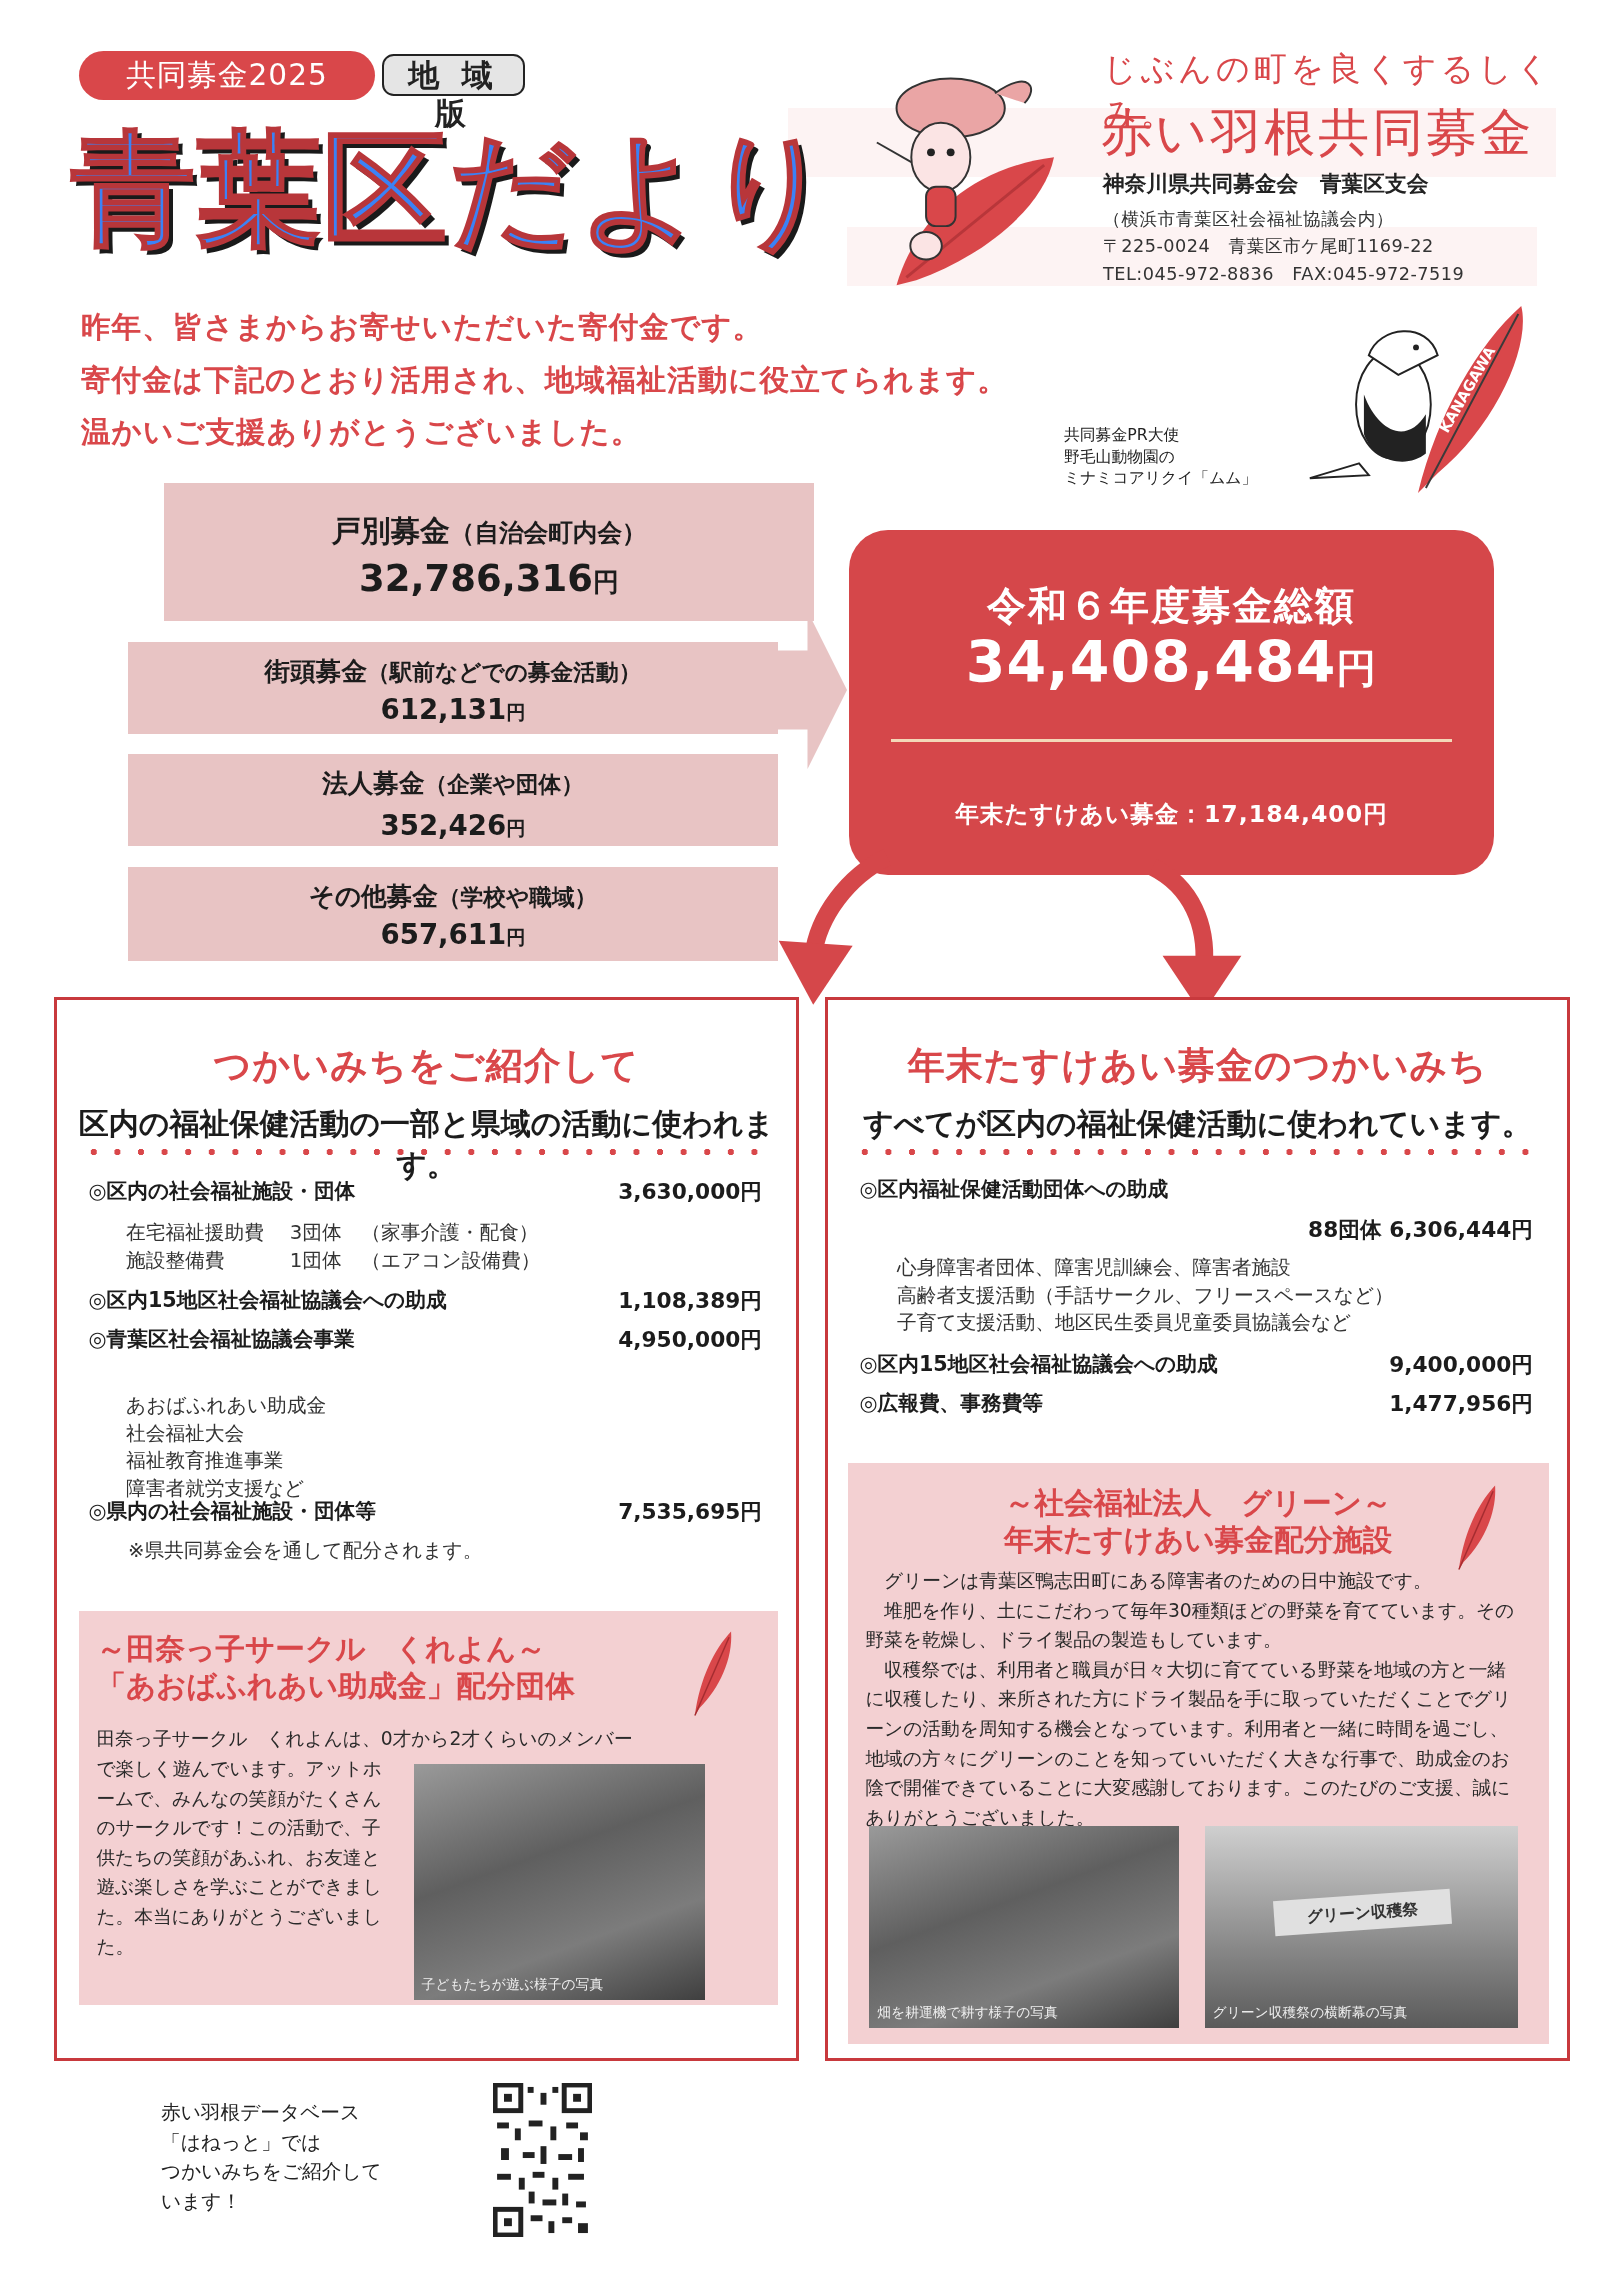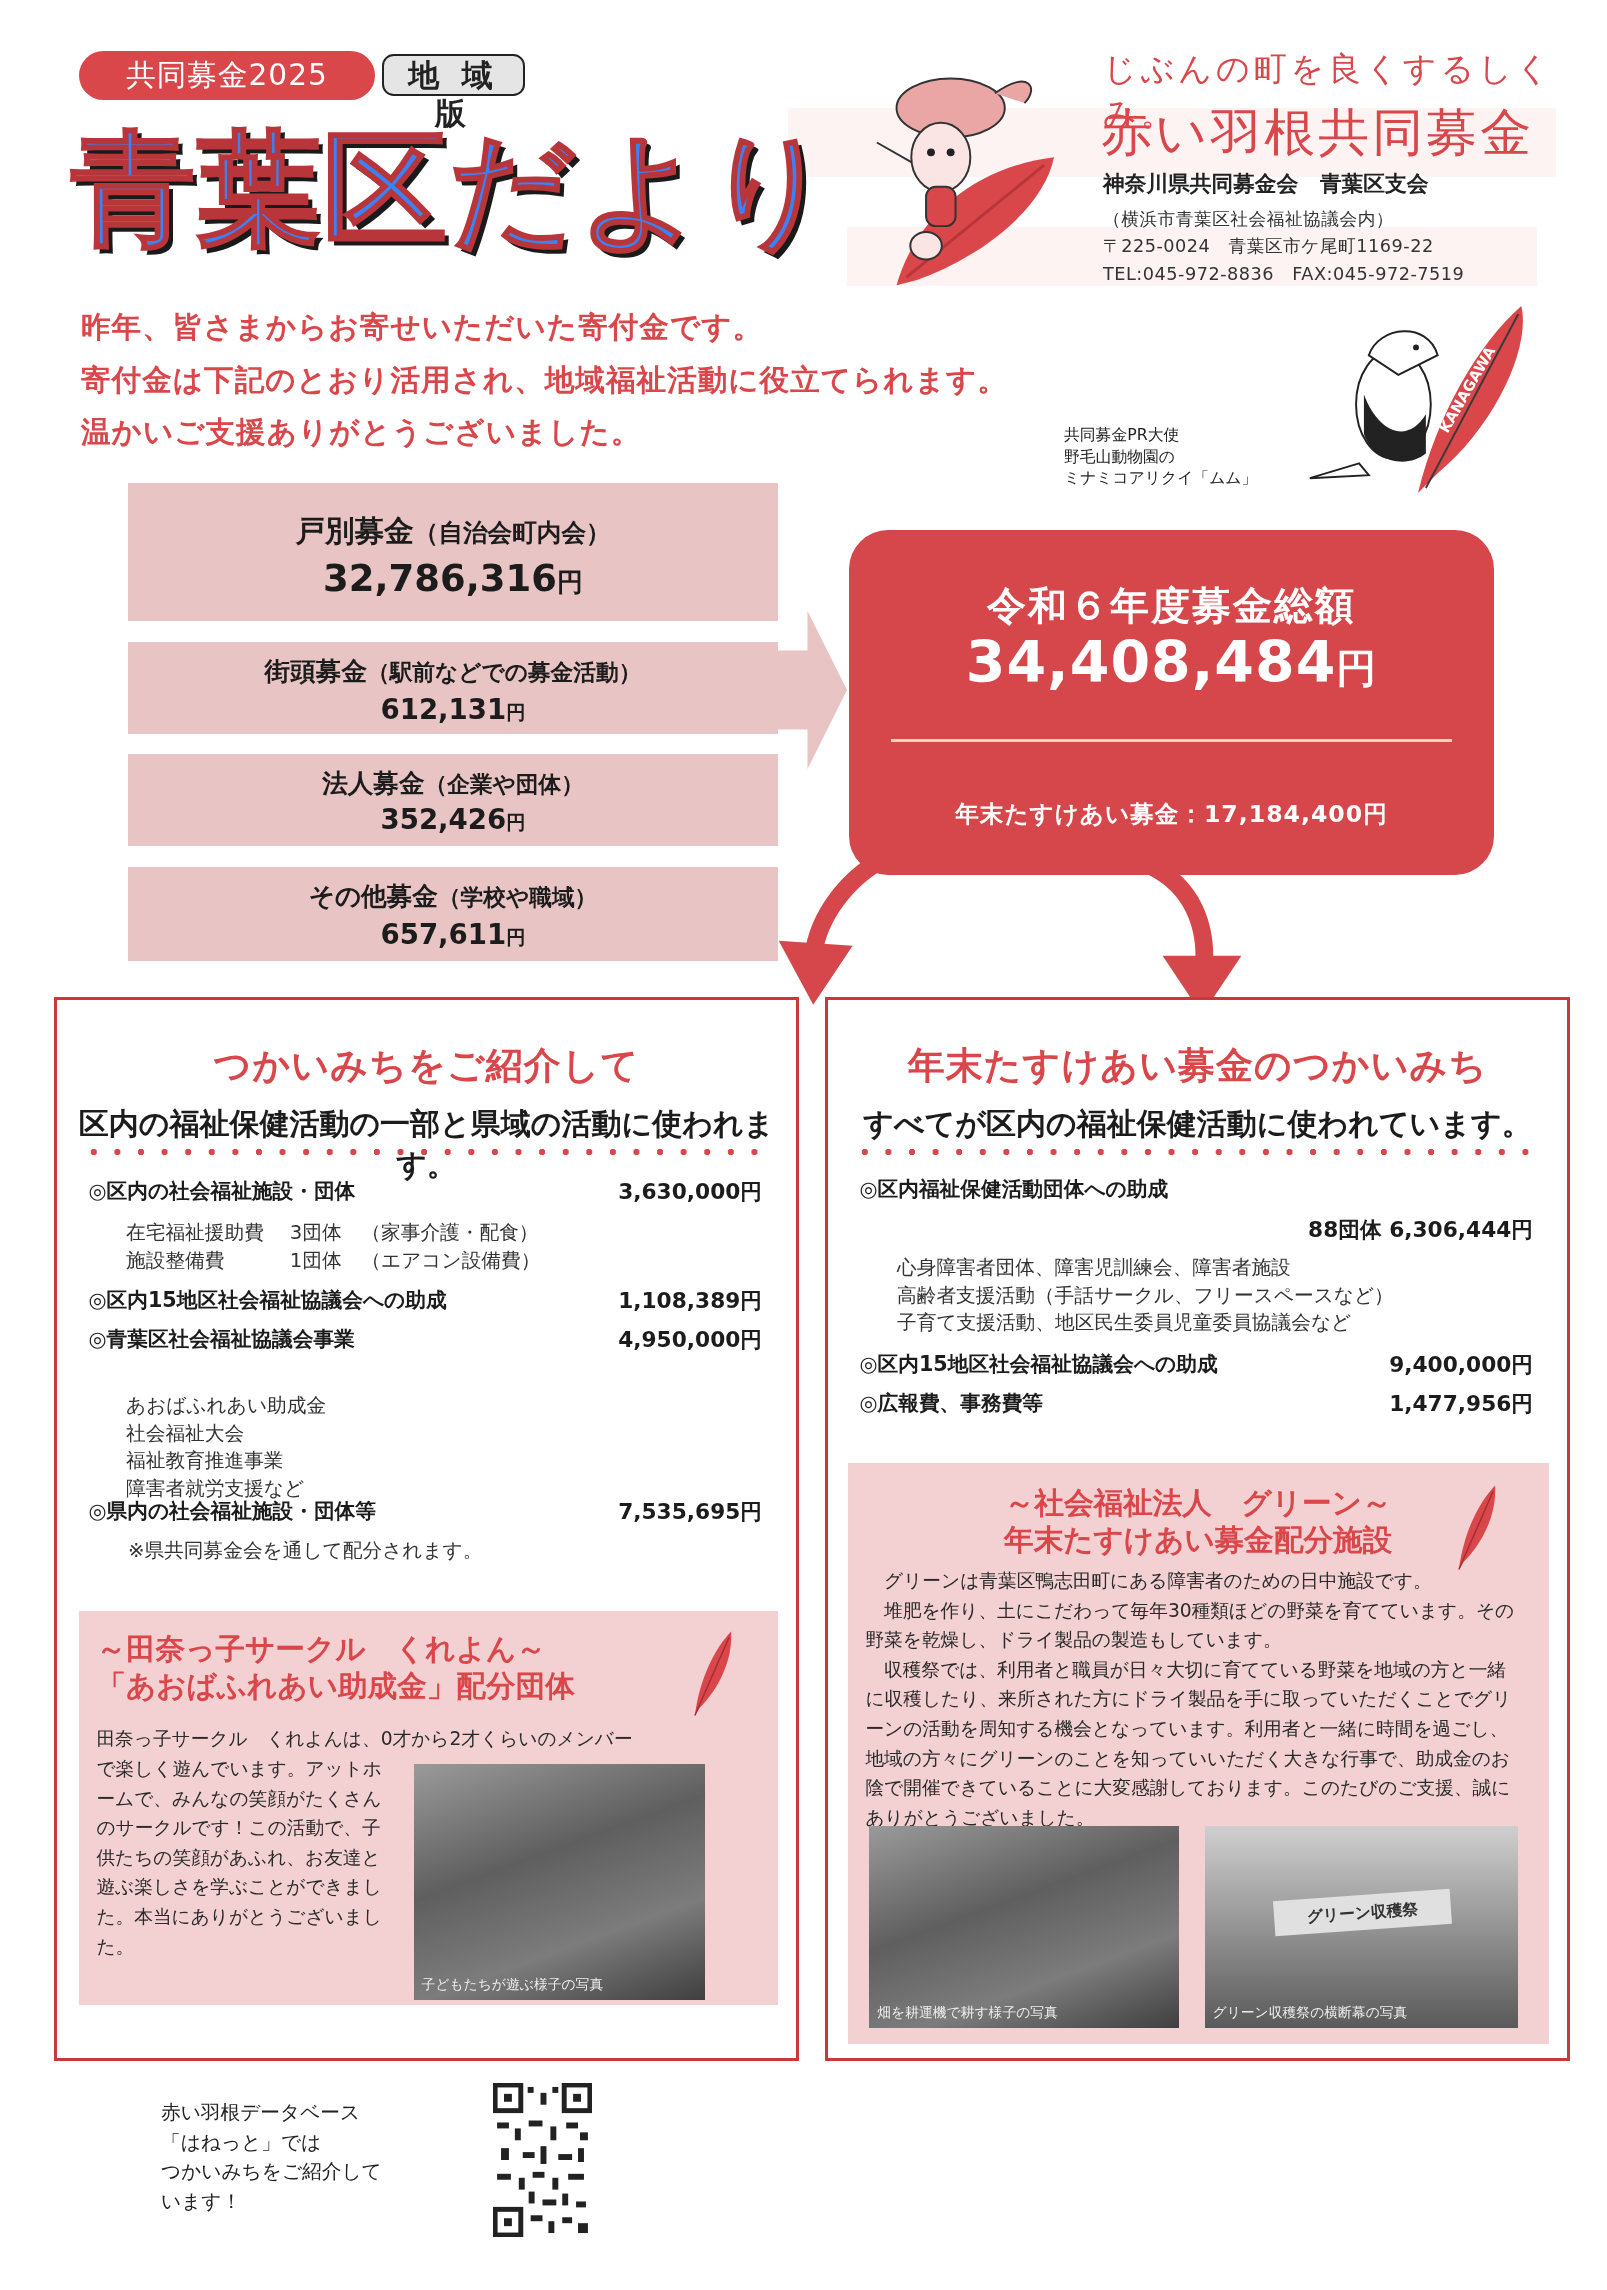--- a/index.html
+++ b/index.html
@@ -110,31 +110,31 @@
   <path d="M70 60 C 80 30, 130 25, 140 60 L 100 80 Z" fill="#fff" stroke="#222" stroke-width="2"></path>
   <circle cx="118" cy="52" r="3" fill="#222"></circle>
   <path d="M60 170 L 10 185 L 70 182 Z" fill="#fff" stroke="#222" stroke-width="2"></path>
 </svg>
 <div class="abs anteater-cap">
   <div>共同募金PR大使</div>
   <div>野毛山動物園の</div>
   <div>ミナミコアリクイ「ムム」</div>
 </div>
 
-<div class="cat-box" style="top:483px; height:138px;">
+<div class="cat-box" style="top:483px; height:138px;margin-left:36px;">
   <div class="cat-name" style="font-size:29.6px; padding-top:27.6px;"><span>戸別募金</span><span class="sub" style="font-size:24.6px;">（自治会町内会）</span></div>
   <div class="cat-amount" style="font-size:37px; margin-top:5.9px;"><span>32,786,316</span><span class="yen">円</span></div>
 </div>
 <div class="cat-box" style="top:642px; height:92px;">
   <div class="cat-name" style="font-size:25.6px; padding-top:11.8px;"><span>街頭募金</span><span class="sub" style="font-size:22.7px;">（駅前などでの募金活動）</span></div>
   <div class="cat-amount" style="font-size:27.6px; margin-top:3.9px;"><span>612,131</span><span class="yen">円</span></div>
 </div>
 <div class="cat-box" style="top:754px; height:92px;">
   <div class="cat-name" style="font-size:25.6px; padding-top:11.8px;"><span>法人募金</span><span class="sub" style="font-size:22.7px;">（企業や団体）</span></div>
-  <div class="cat-amount" style="font-size:27.6px; margin-top:2px;"><span>352,426</span><span class="yen">円</span></div>
+  <div class="cat-amount" style="font-size:27.6px; margin-top:8px;"><span>352,426</span><span class="yen">円</span></div>
 </div>
 <div class="cat-box" style="top:867px; height:94px;">
   <div class="cat-name" style="font-size:25.6px; padding-top:11.8px;"><span>その他募金</span><span class="sub" style="font-size:22.7px;">（学校や職域）</span></div>
   <div class="cat-amount" style="font-size:27.6px; margin-top:3.9px;"><span>657,611</span><span class="yen">円</span></div>
 </div>
 
 <svg class="abs right-arrow" viewBox="0 0 80 160">
   <path d="M0 40 L 40 40 L 40 0 L 80 80 L 40 160 L 40 120 L 0 120 Z" fill="#e8c4c4"></path>
 </svg>
 

